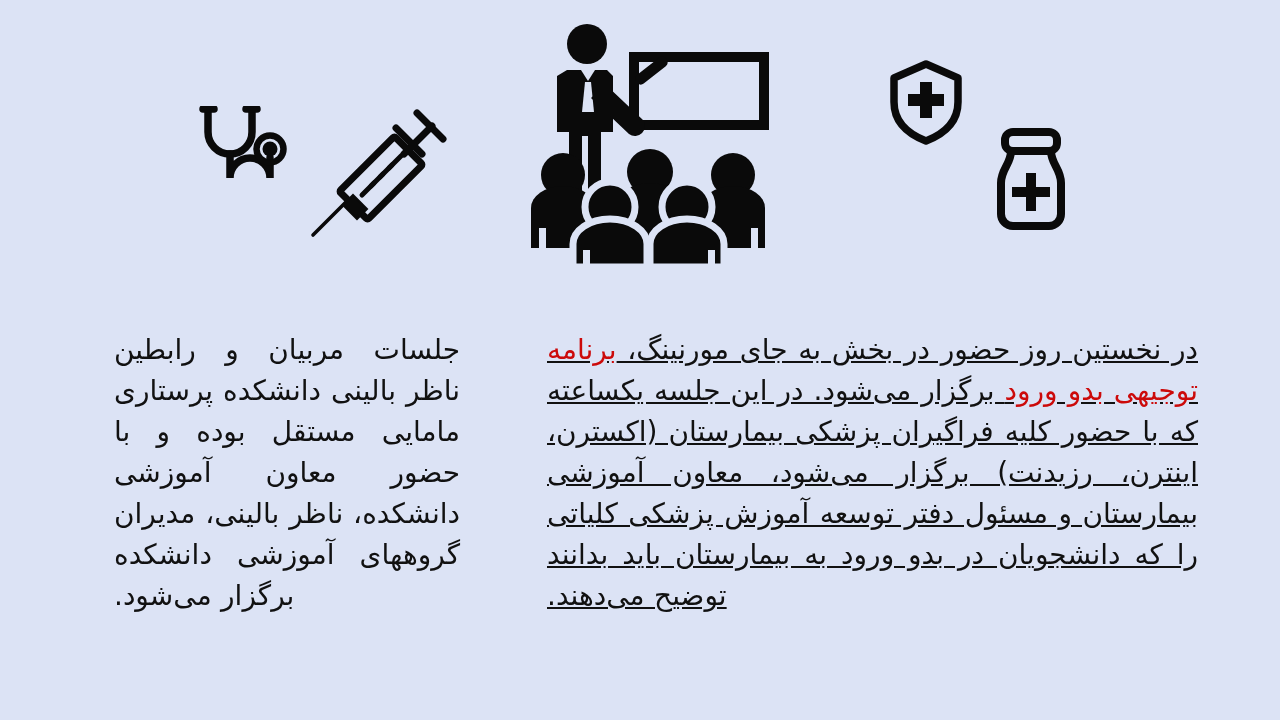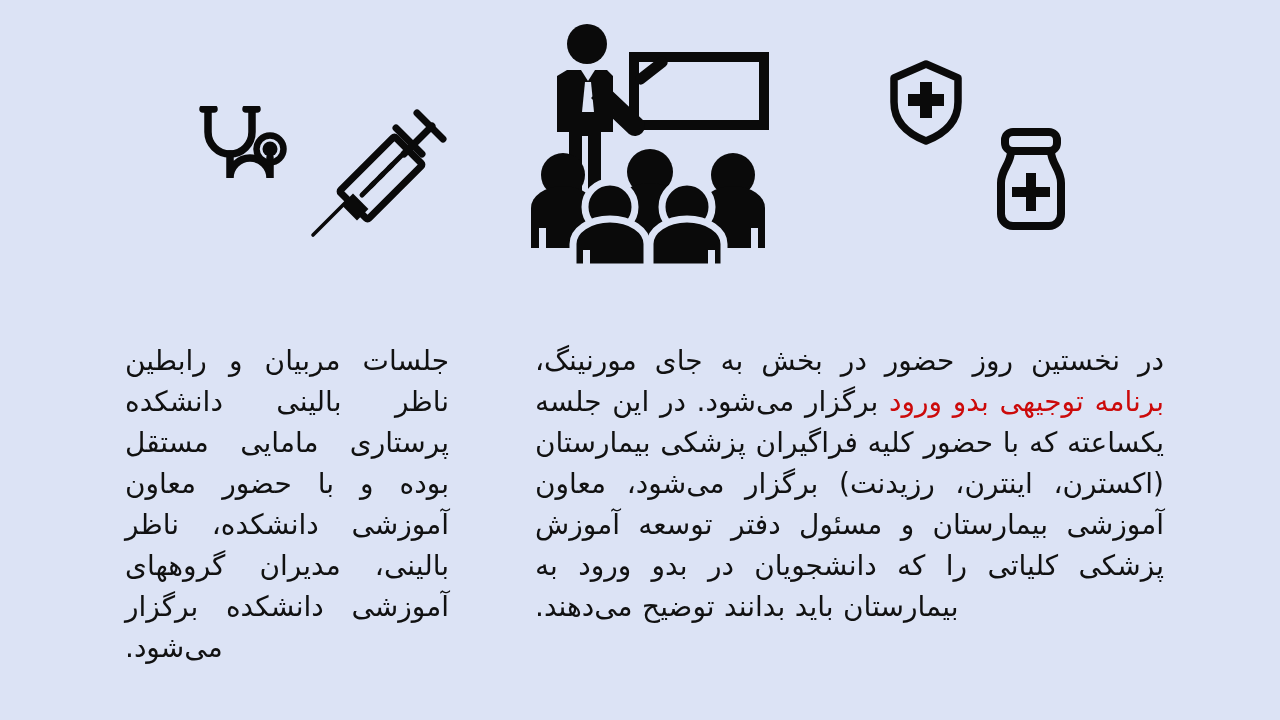--- a/index.html
+++ b/index.html
@@ -62,29 +62,30 @@
 
   
   #col-left {
     left:113px;
     top:328px;
     width:348px;
   }
 
   
   #col-right {
-    left:523px;
+    left:546px;
     top:328px;
     width:653px;
+    text-decoration:underline;
   }
 
   .hl-red { color:#cc0a0a; }
 
   
-  .para { margin:12px; }
+  .para { margin:1px; }
 </style>
 </head>
 <body>
 
 <div id="slide">
 
   <div class="icon-band">
 
     <div class="icon" id="icon-stethoscope">
       <svg viewBox="0 0 100 105" width="100" height="105" aria-hidden="true">

